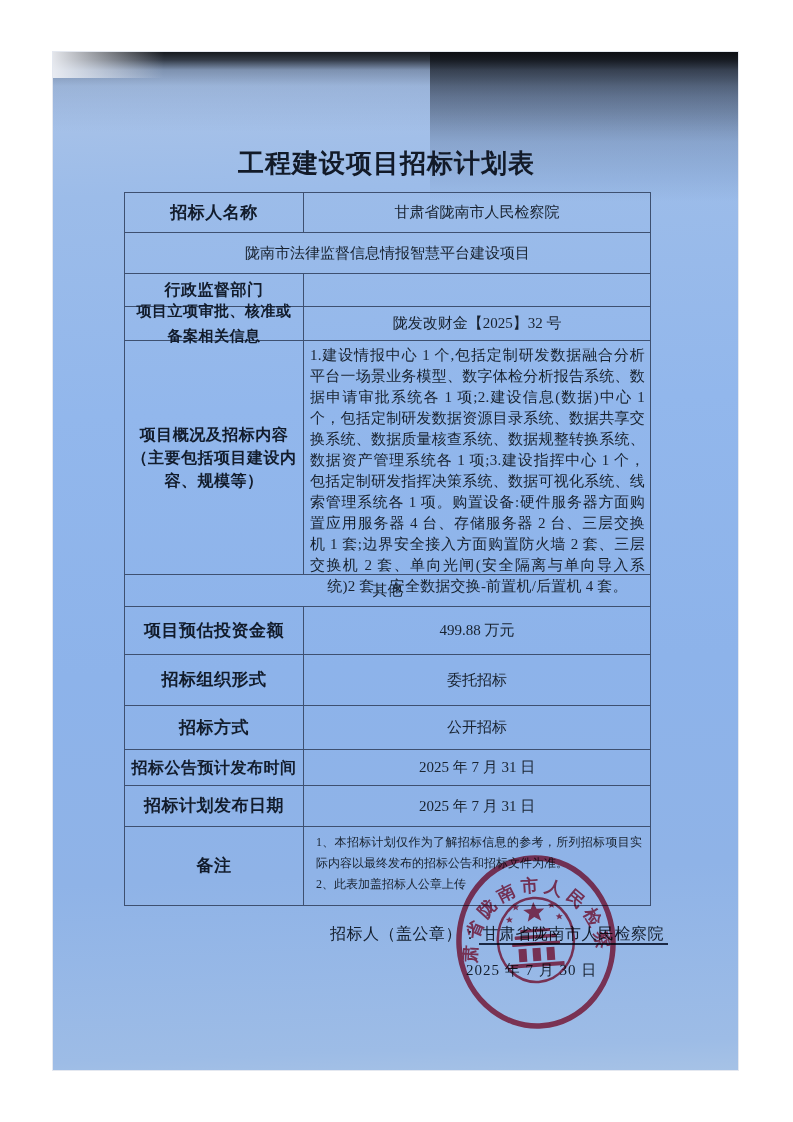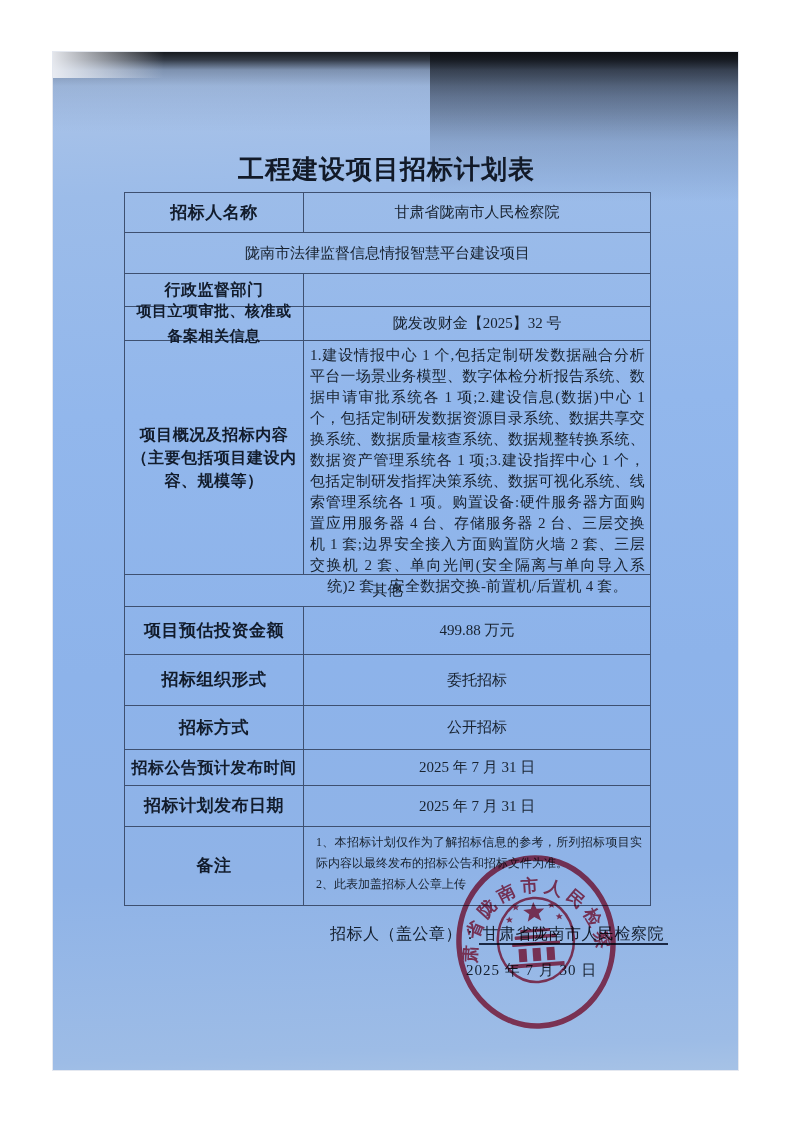--- a/index.html
+++ b/index.html
@@ -27,21 +27,21 @@
     position:absolute;top:0;right:0;width:45%;height:160px;z-index:1;pointer-events:none;
     background:linear-gradient(180deg, rgba(10,12,16,.75) 0px, rgba(24,32,48,.45) 45px,
       rgba(40,60,95,.2) 90px, rgba(0,0,0,0) 150px);
   }
   .shine-top-left{
     position:absolute;top:0;left:0;width:130px;height:26px;z-index:2;pointer-events:none;
     background:linear-gradient(92deg, rgba(238,240,245,.95), rgba(238,240,245,0) 85%);
   }
   
   .doc-title{
-    position:absolute;left:71px;top:100px;width:525px;z-index:3;
+    position:absolute;left:71px;top:94px;width:525px;z-index:3;
     text-align:center;font-size:26px;font-weight:700;letter-spacing:1px;color:#121a28;
   }
   
   :root{--border:#3e5070;}
   .sheet-table{
     position:absolute;left:71px;top:140px;width:525px;z-index:3;
     border:1.8px solid var(--border);
     box-sizing:content-box;
   }
   .trow{display:flex;border-bottom:1.8px solid var(--border);box-sizing:border-box;}

